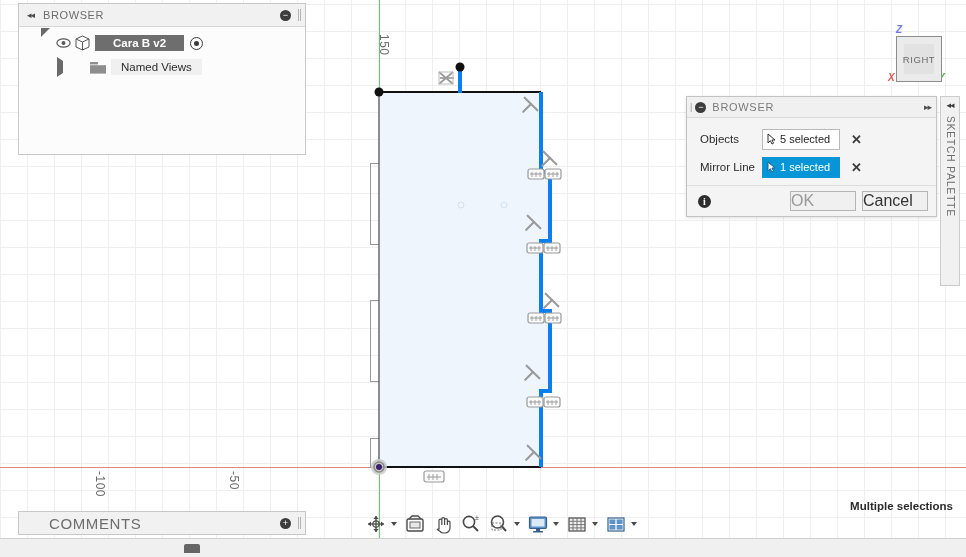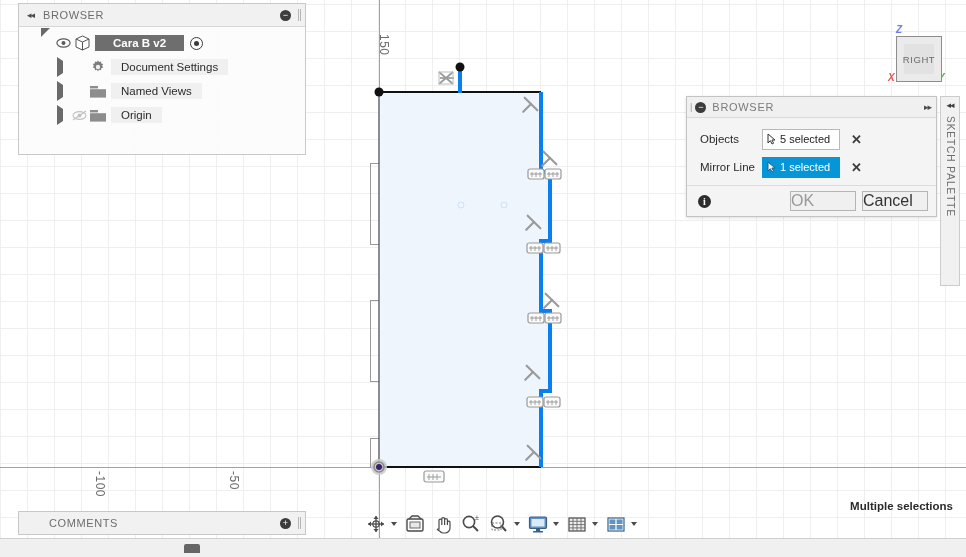--- a/index.html
+++ b/index.html
@@ -148,21 +148,21 @@
     display: block;
   }
 
   
   #comments {
     position: absolute; left: 18px; top: 511px;
     width: 288px; height: 24px;
     background: #f1f1f1; border: 1px solid #c8c8c8;
     display: flex; align-items: center; padding: 0 4px 0 30px;
   }
-  #comments .panel-title { font-size: 11px; color: #6d6d6d; letter-spacing: .6px; }
+  #comments .panel-title { font-size: 15px; color: #6d6d6d; letter-spacing: .6px; }
 
   
   #mirror {
     position: absolute; left: 686px; top: 96px;
     width: 251px;
     background: #f4f4f4;
     border: 1px solid #c3c3c3;
     box-shadow: 0 1px 3px rgba(0,0,0,.13);
   }
   .mir-head {
@@ -464,61 +464,33 @@
               <path d="M2,4 L8.5,7 L15,4" fill="none" stroke="#555" stroke-width="1"></path>
               <path d="M8.5,7 L8.5,15" fill="none" stroke="#555" stroke-width="1"></path>
             </svg>
         </span>
         <span class="node-label">Cara B v2</span>
         <span class="radio-dot">
             <i></i>
           </span>
       </div>
 
-      <div class="tree-row indent">
-        <span class="twisty"><i class="tri"></i></span>
-        <span class="eye"></span>
-        <span class="node-icon">
-          <svg width="16" height="16" viewBox="0 0 16 16">
-              <path d="M8 1.2l1 1.7 2-.5.3 2 1.9.7-1.1 1.7 1.1 1.7-1.9.7-.3 2-2-.5-1 1.7-1-1.7-2 .5-.3-2-1.9-.7L3.9 6.8 2.8 5.1l1.9-.7.3-2 2 .5z" fill="#7d7d7d"></path>
-              <circle cx="8" cy="8" r="2.2" fill="#f0f0f0"></circle>
-            </svg>
-        </span>
-        <span class="node-label">Document Settings</span>
-      </div>
 
       <div class="tree-row indent">
         <span class="twisty"><i class="tri"></i></span>
         <span class="eye"></span>
         <span class="node-icon">
           <svg width="18" height="15" viewBox="0 0 18 15">
               <rect x="1" y="2" width="8" height="2.4" fill="#8d8d8d"></rect>
               <rect x="1" y="5.2" width="16" height="8.4" fill="#8d8d8d"></rect>
             </svg>
         </span>
         <span class="node-label">Named Views</span>
       </div>
 
-      <div class="tree-row indent">
-        <span class="twisty"><i class="tri"></i></span>
-        <span class="eye">
-          <svg width="15" height="11" viewBox="0 0 15 11">
-              <ellipse cx="7.5" cy="5.5" rx="6.4" ry="3.9" fill="none" stroke="#c2c2c2" stroke-width="1.2"></ellipse>
-              <circle cx="7.5" cy="5.5" r="1.9" fill="#c2c2c2"></circle>
-              <line x1="1" y1="10" x2="14" y2="1" stroke="#c2c2c2" stroke-width="1.3"></line>
-            </svg>
-        </span>
-        <span class="node-icon">
-          <svg width="18" height="15" viewBox="0 0 18 15">
-              <rect x="1" y="2" width="8" height="2.4" fill="#8d8d8d"></rect>
-              <rect x="1" y="5.2" width="16" height="8.4" fill="#8d8d8d"></rect>
-            </svg>
-        </span>
-        <span class="node-label">Origin</span>
-      </div>
 
 
     </div>
   </div>
 
   <div id="comments">
     <span class="panel-title">COMMENTS</span>
     <span class="hdr-right">
       <span class="circ-btn">+</span>
       <span class="drag-handle"></span>

